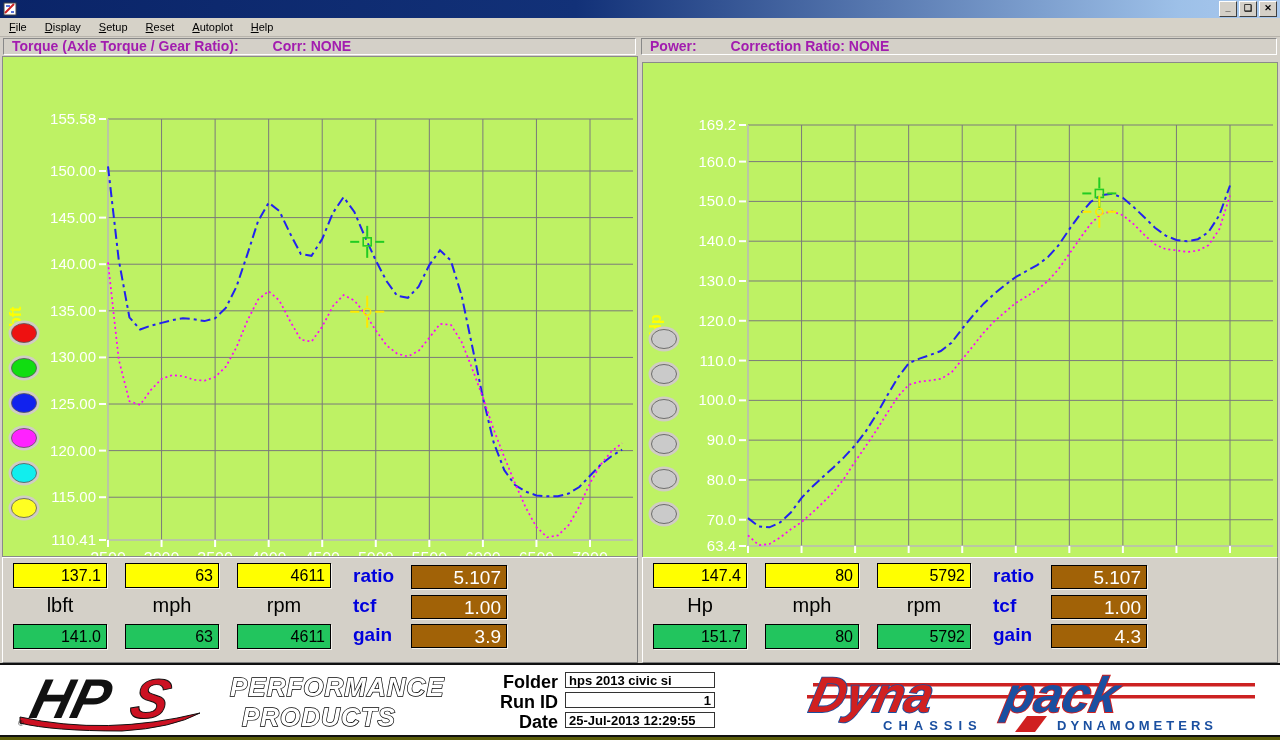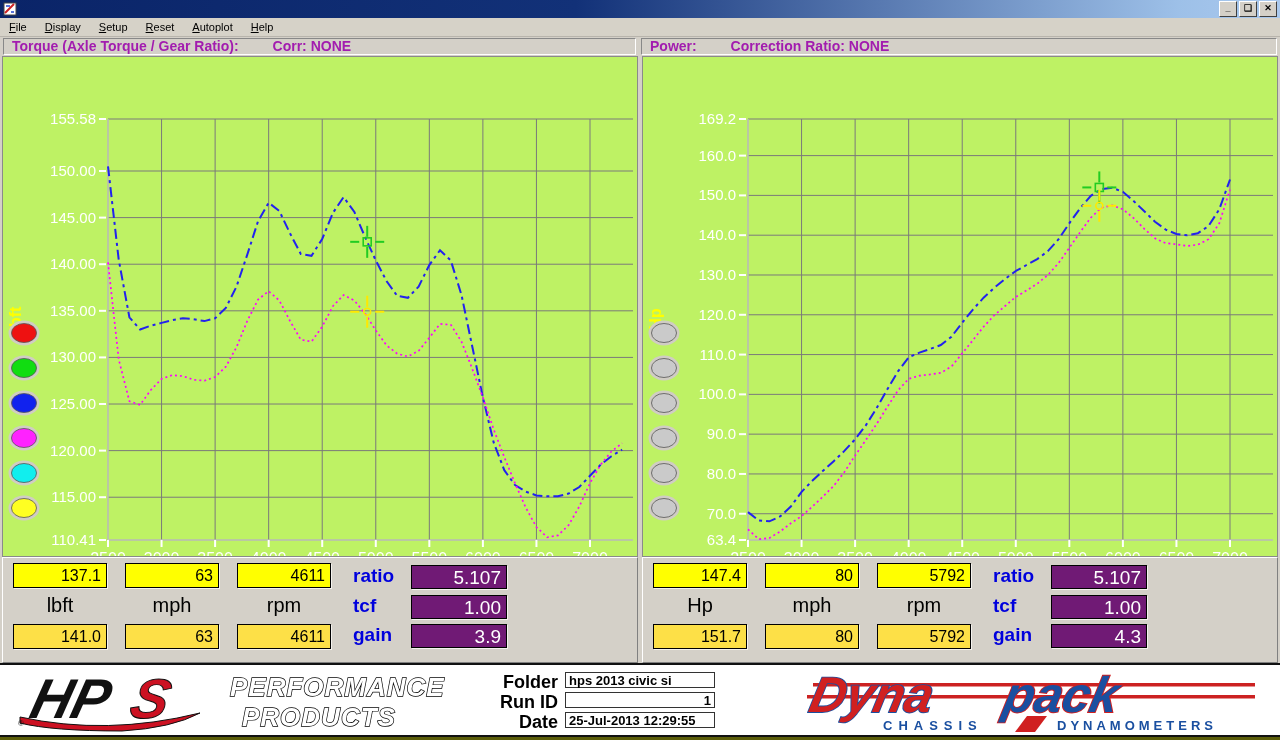--- a/index.html
+++ b/index.html
@@ -24,27 +24,27 @@
   .hdr-gap{margin-left:30px;}
   
   .chart-panel{position:absolute;top:56px;height:501px;width:636px;background:#bef264;border:1px solid #8a8a8a;box-sizing:border-box;}
   .chart-panel svg{display:block;font-family:"Liberation Sans",sans-serif;}
   
   .readout-panel{position:absolute;top:557px;height:106px;width:636px;background:#d4d0c8;
     border:1px solid;border-color:#fff #808080 #808080 #fff;box-sizing:border-box;}
   .vbox{position:absolute;width:94px;height:25px;border:1px solid #000;box-shadow:1px 1px 0 #f4f2ee;
     font-size:16px;color:#000;text-align:right;padding-right:5px;line-height:24px;box-sizing:border-box;}
   .vbox.yellow{background:#ffff00;}
-  .vbox.green{background:#fde047;}
+  .vbox.green{background:#22c55e;}
   .c1{left:10px;} .c2{left:122px;} .c3{left:234px;}
   .r1{top:5px;} .r3{top:66px;}
   .unit-label{position:absolute;top:36px;width:94px;text-align:center;font-size:20px;color:#000;}
   .side-label{position:absolute;left:350px;font-size:19px;font-weight:bold;color:#0000dd;}
   .sl1{top:7px;} .sl2{top:37px;} .sl3{top:66px;}
-  .side-box{position:absolute;left:408px;width:96px;height:24px;background:#701a75;color:#fff;
+  .side-box{position:absolute;left:408px;width:96px;height:24px;background:#a16207;color:#fff;
     font-size:19px;text-align:right;padding-right:5px;line-height:23px;border:1px solid #000;
     box-shadow:1px 1px 0 #f4f2ee;box-sizing:border-box;}
   
   .footer{position:absolute;top:663px;left:0;width:1280px;height:74px;background:#fff;
     border-top:2px solid #111;border-bottom:2px solid #111;box-sizing:border-box;}
   .field-label{position:absolute;left:470px;width:88px;text-align:right;font-size:18px;font-weight:bold;color:#000;}
   .field-box{position:absolute;left:565px;width:150px;height:16px;border:1px solid #333;background:#fff;
     font-size:13px;font-weight:bold;color:#000;padding:0 3px;line-height:15px;box-sizing:border-box;}
   .fr1{top:7px;} .fr2{top:27px;text-align:right;} .fr3{top:47px;}
   .bottomstrip{position:absolute;top:737px;left:0;width:1280px;height:3px;background:#5c5e0a;}
@@ -178,21 +178,21 @@
       <ellipse cx="21" cy="346" rx="15.5" ry="12.5" fill="#d0ccc4"></ellipse>
       <ellipse cx="21" cy="346" rx="12.5" ry="9.5" fill="#1122ee" stroke="#555" stroke-width="0.8"></ellipse>
       <ellipse cx="21" cy="381" rx="15.5" ry="12.5" fill="#d0ccc4"></ellipse>
       <ellipse cx="21" cy="381" rx="12.5" ry="9.5" fill="#ff22ff" stroke="#555" stroke-width="0.8"></ellipse>
       <ellipse cx="21" cy="416" rx="15.5" ry="12.5" fill="#d0ccc4"></ellipse>
       <ellipse cx="21" cy="416" rx="12.5" ry="9.5" fill="#11eeee" stroke="#555" stroke-width="0.8"></ellipse>
       <ellipse cx="21" cy="451" rx="15.5" ry="12.5" fill="#d0ccc4"></ellipse>
       <ellipse cx="21" cy="451" rx="12.5" ry="9.5" fill="#ffff22" stroke="#555" stroke-width="0.8"></ellipse>
     </svg>
 </div>
-<div class="chart-panel" style="left:642px;">
+<div class="chart-panel" style="left:642px;margin-top:6px;">
   <svg width="634" height="499" viewBox="0 0 634 499">
       <defs>
         <clipPath id="clip1">
           <rect x="104" y="0" width="527" height="497"></rect>
         </clipPath>
       </defs>
       <line x1="105" y1="62" x2="630" y2="62" stroke="#7a7a7a" stroke-width="1"></line>
       <line x1="105" y1="98.60869565217388" x2="630" y2="98.60869565217388" stroke="#7a7a7a" stroke-width="1"></line>
       <line x1="105" y1="138.40075614366725" x2="630" y2="138.40075614366725" stroke="#7a7a7a" stroke-width="1"></line>
       <line x1="105" y1="178.19281663516063" x2="630" y2="178.19281663516063" stroke="#7a7a7a" stroke-width="1"></line>

